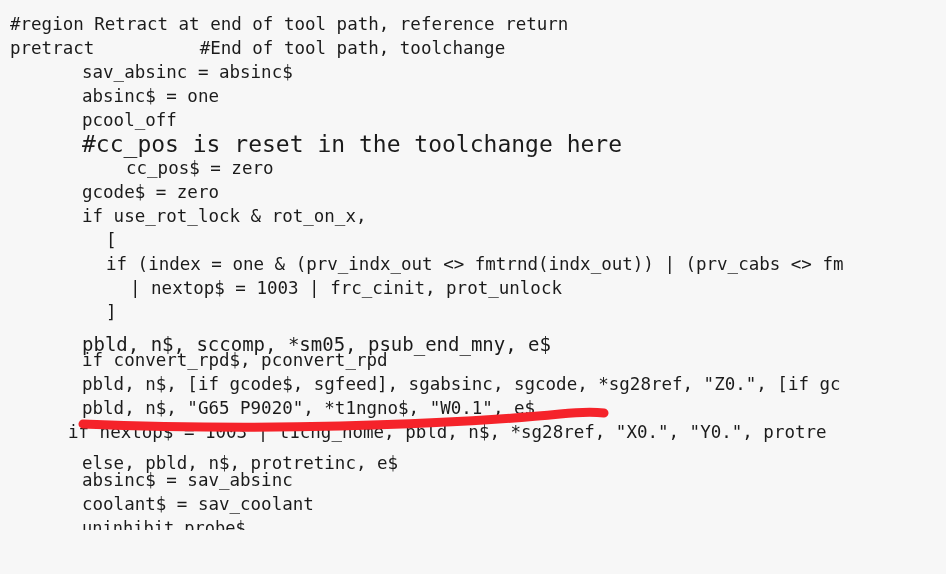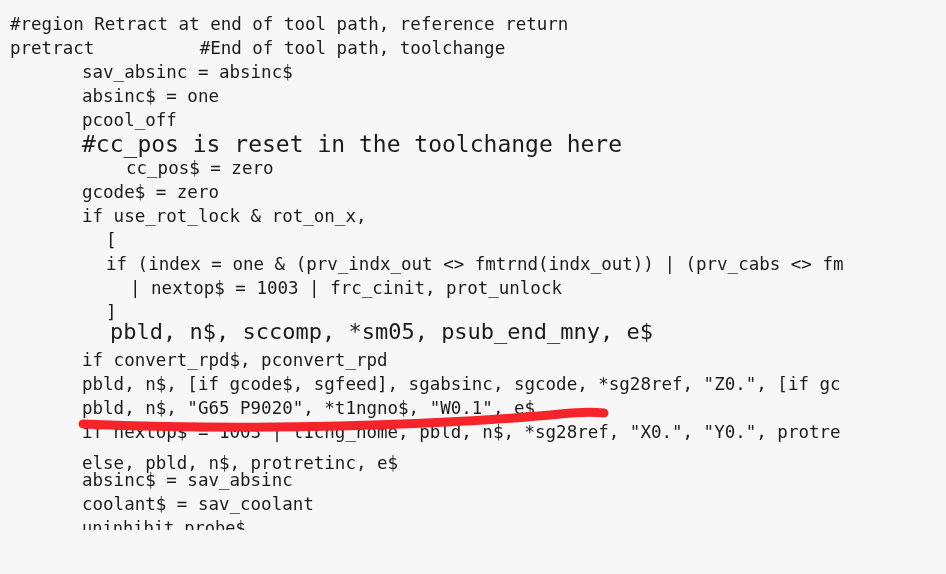--- a/index.html
+++ b/index.html
@@ -81,25 +81,25 @@
     <div class="code-line" style="left: 82px; top: 84px; font-size: 17.5px; line-height: 24px;">absinc$ = one</div>
     <div class="code-line" style="left: 82px; top: 108px; font-size: 17.5px; line-height: 24px; text-align: center;">pcool_off</div>
     <div class="code-line" style="left: 82px; top: 132px; font-size: 23px; line-height: 24px;">#cc_pos is reset in the toolchange here</div>
     <div class="code-line" style="left: 82px; top: 156px; font-size: 17.5px; line-height: 24px; margin-left: 44px;">cc_pos$ = zero</div>
     <div class="code-line" style="left: 82px; top: 180px; font-size: 17.5px; line-height: 24px;">gcode$ = zero</div>
     <div class="code-line" style="left: 82px; top: 204px; font-size: 17.5px; line-height: 24px;">if use_rot_lock &amp; rot_on_x,</div>
     <div class="code-line" style="left: 106px; top: 228px; font-size: 17.5px; line-height: 24px;">[</div>
     <div class="code-line" style="left: 106px; top: 252px; font-size: 17.5px; line-height: 24px;">if (index = one &amp; (prv_indx_out &lt;&gt; fmtrnd(indx_out)) | (prv_cabs &lt;&gt; fm</div>
     <div class="code-line" style="left: 130px; top: 276px; font-size: 17.5px; line-height: 24px;">| nextop$ = 1003 | frc_cinit, prot_unlock</div>
     <div class="code-line" style="left: 106px; top: 300px; font-size: 17.5px; line-height: 24px;">]</div>
-    <div class="code-line" style="left: 82px; top: 320px; font-size: 22px; line-height: 24px; margin-left: 28px;">pbld, n$, sccomp, *sm05, psub_end_mny, e$</div>
+    <div class="code-line" style="left: 82px; top: 332px; font-size: 19px; line-height: 24px;">pbld, n$, sccomp, *sm05, psub_end_mny, e$</div>
     <div class="code-line" style="left: 82px; top: 348px; font-size: 17.5px; line-height: 24px;">if convert_rpd$, pconvert_rpd</div>
     <div class="code-line" style="left: 82px; top: 372px; font-size: 17.5px; line-height: 24px;">pbld, n$, [if gcode$, sgfeed], sgabsinc, sgcode, *sg28ref, "Z0.", [if gc</div>
     <div class="code-line" style="left: 82px; top: 396px; font-size: 17.5px; line-height: 24px;">pbld, n$, "G65 P9020", *t1ngno$, "W0.1", e$</div>
-    <div class="code-line" style="left: 82px; top: 420px; font-size: 17.5px; line-height: 24px; text-align: center;">if nextop$ = 1003 | t1chg_home, pbld, n$, *sg28ref, "X0.", "Y0.", protre</div>
+    <div class="code-line" style="left: 68px; top: 420px; font-size: 17.5px; line-height: 24px; text-align: center;">if nextop$ = 1003 | t1chg_home, pbld, n$, *sg28ref, "X0.", "Y0.", protre</div>
     <div class="code-line" style="left: 82px; top: 451px; font-size: 17.5px; line-height: 24px; text-align: right;">else, pbld, n$, protretinc, e$</div>
     <div class="code-line" style="left: 82px; top: 468px; font-size: 17.5px; line-height: 24px;">absinc$ = sav_absinc</div>
     <div class="code-line" style="left: 82px; top: 492px; font-size: 17.5px; line-height: 24px; text-align: center;">coolant$ = sav_coolant</div>
     <div class="code-line" style="left: 82px; top: 516px; font-size: 17px; line-height: 24px;">uninhibit_probe$</div>
     <div class="code-line partial-bottom" style="left: 82px; top: 564px; font-size: 17.5px; line-height: 24px;">protretinc       #Reset the Z axis on relative ret</div>
   </div>
 
   <svg id="annotation-layer" width="946" height="574" viewBox="0 0 946 574" xmlns="http://www.w3.org/2000/svg">
     <path id="annotation-path" d="M 83,424 C 160,427 260,428 340,426 C 420,424 500,420 560,414 C 580,412 595,412 604,413" fill="none" stroke="#f5232a" stroke-width="9" stroke-linecap="round" stroke-linejoin="round"></path>
   </svg>

